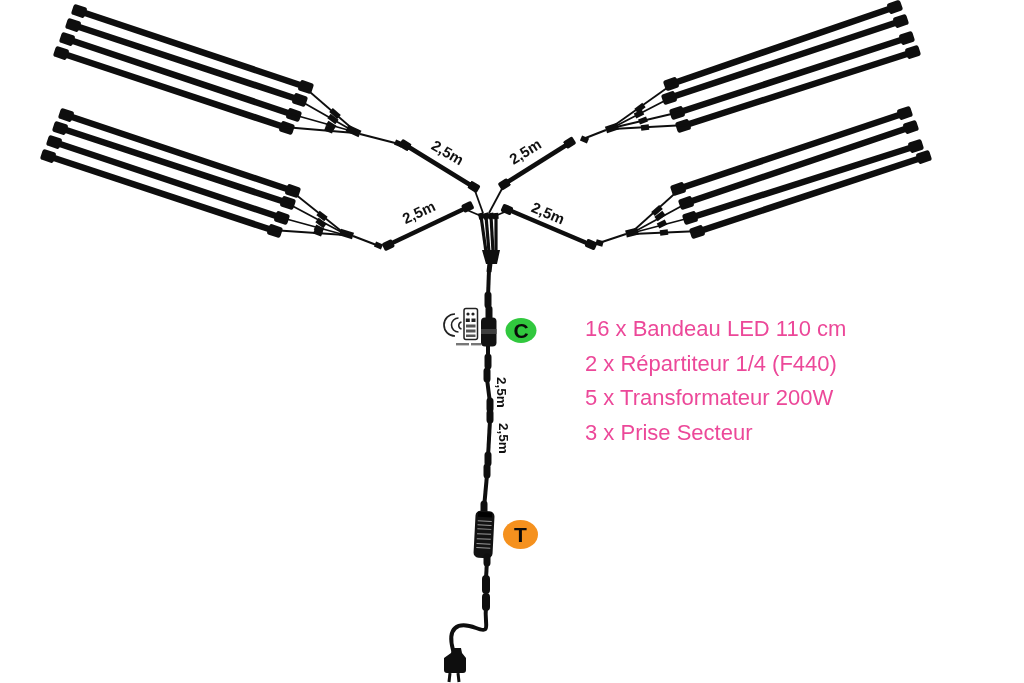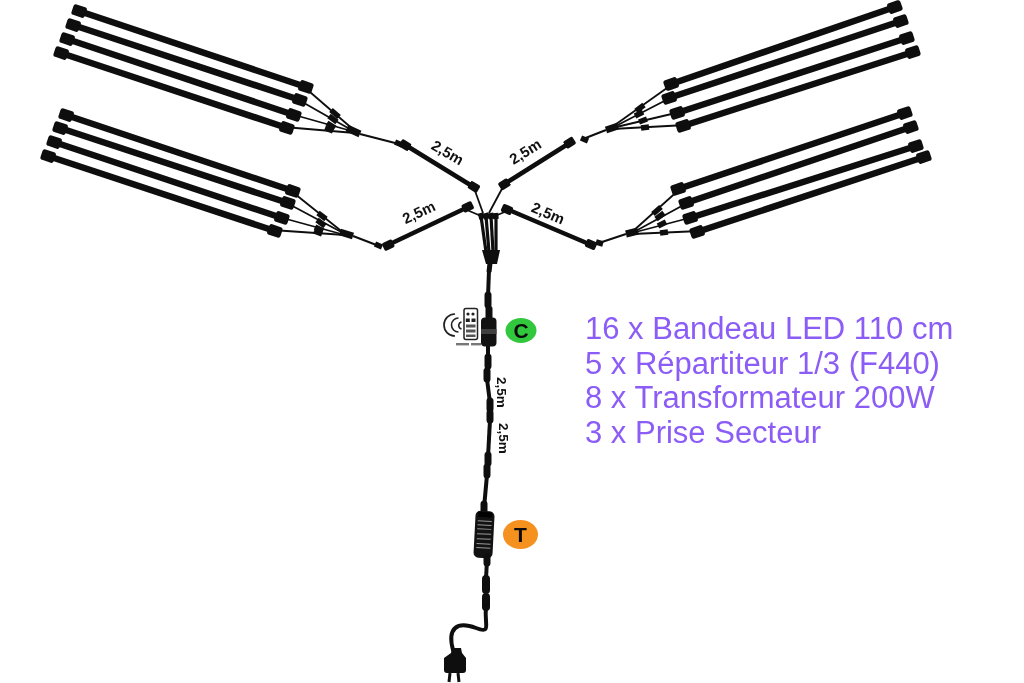--- a/index.html
+++ b/index.html
@@ -1,20 +1,20 @@
 <!DOCTYPE html>
 <html><head>
 <meta charset="utf-8">
 <style>
   html,body{margin:0;padding:0;background:#fff;}
   .stage{position:relative;width:1024px;height:683px;background:#ffffff;overflow:hidden;
          font-family:"Liberation Sans",sans-serif;}
   svg{position:absolute;left:0;top:0;}
-  .parts-list{position:absolute;left:585px;top:312px;font-size:31px;line-height:34.5px;
-              color:#8b5cf6;white-space:nowrap;letter-spacing:0;}
+  .parts-list{position:absolute;left:585px;top:312px;font-size:22px;line-height:34.5px;
+              color:#ec4899;white-space:nowrap;letter-spacing:0;}
   .cable-label{font-family:"Liberation Sans",sans-serif;font-size:15px;font-weight:600;fill:#111;}
   .cable-label-v{font-family:"Liberation Sans",sans-serif;font-size:13.5px;font-weight:600;fill:#111;}
   .badge-letter{font-family:"Liberation Sans",sans-serif;font-size:21px;font-weight:bold;fill:#0a0a0a;text-anchor:middle;}
 </style>
 </head>
 <body>
 
 <div class="stage">
 
 <svg width="1024" height="683" viewBox="0 0 1024 683">
@@ -235,18 +235,18 @@
     <text class="badge-letter" x="521" y="338">C</text>
   </g>
   <g>
     <ellipse cx="520.5" cy="534.5" rx="17.5" ry="14.5" fill="#f5911e"></ellipse>
     <text class="badge-letter" x="520.5" y="542">T</text>
   </g>
 </svg>
 
   <div class="parts-list">
     <div>16 x Bandeau LED 110 cm</div>
-    <div>5 x Répartiteur 1/3 (F440)</div>
-    <div>8 x Transformateur 200W</div>
+    <div>2 x Répartiteur 1/4 (F440)</div>
+    <div>5 x Transformateur 200W</div>
     <div>3 x Prise Secteur</div>
   </div>
 
 </div>
 
 </body></html>

